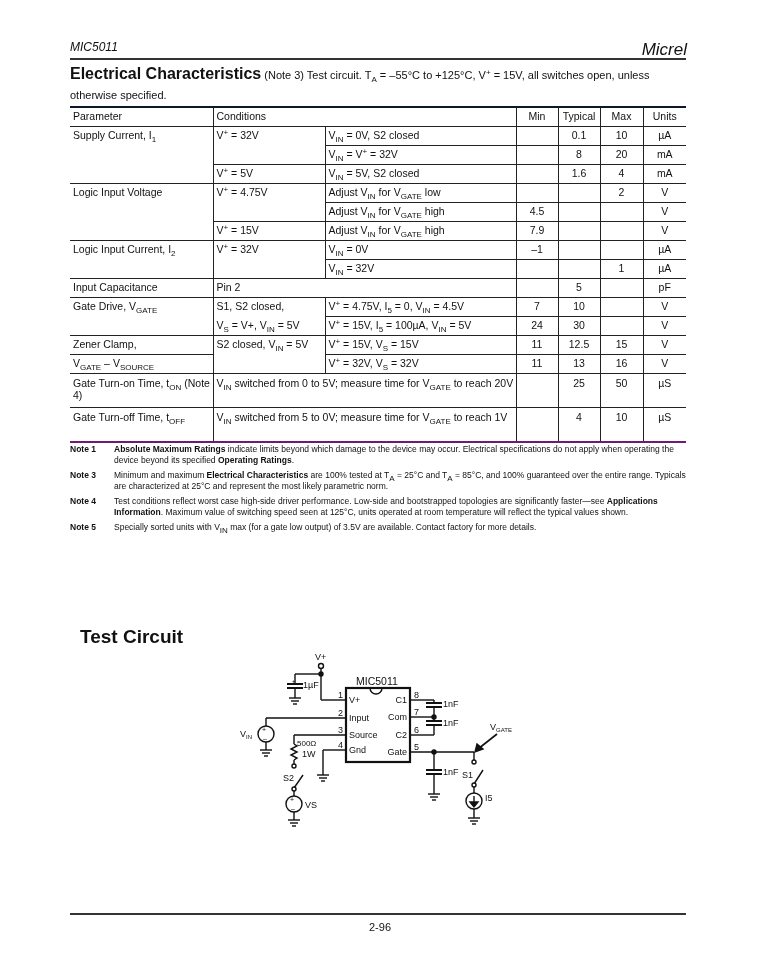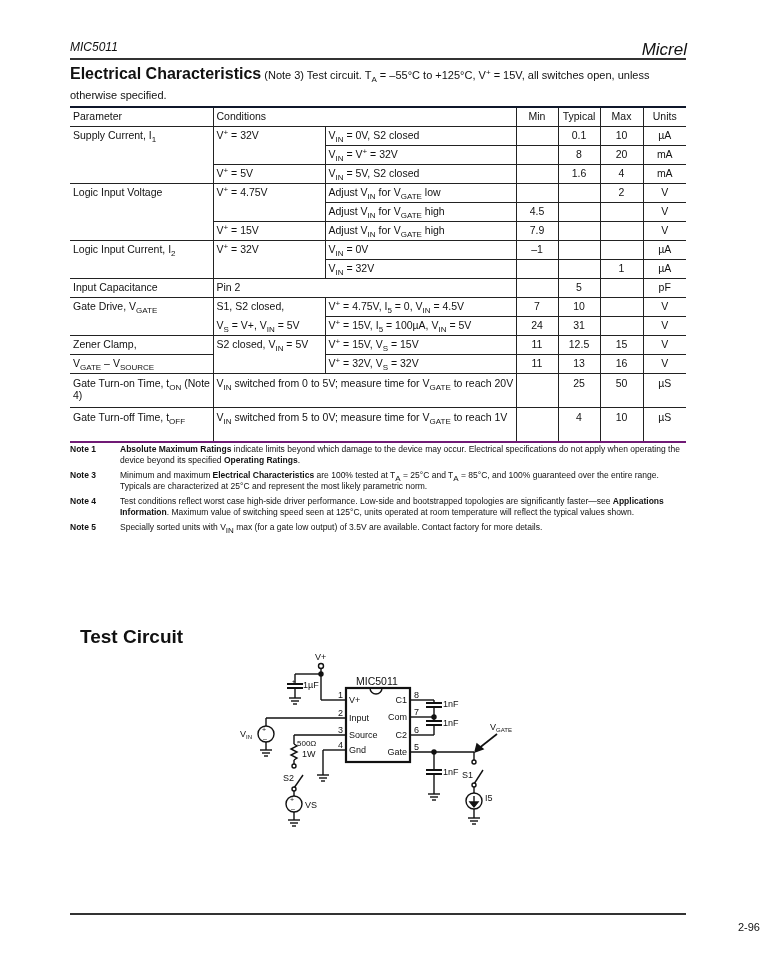--- a/index.html
+++ b/index.html
@@ -18,29 +18,29 @@
   table.ec th, table.ec td { padding:0 0 0 3px; height:18px; vertical-align:top; line-height:17px; }
   table.ec th { font-weight:normal; text-align:left; border-top:2px solid #0f172a; border-bottom:1.5px solid #222; }
   table.ec th.num, table.ec td.num { text-align:center; padding:0; }
   table.ec td { border-top:1px solid #222; }
   table.ec .bl { border-left:1px solid #222; }
   table.ec .nt { border-top:none; }
   table.ec tr.last td { border-bottom:2px solid #701a75; }
   table.ec td.two { line-height:12px; padding-top:3px; height:30px;margin-top:32px; }
 
   .notes { position:absolute; left:70px; top:444px; width:616px; font-size:8.5px; line-height:11px; }
-  .note { display:flex; margin-bottom:4px;gap:6px; }
+  .note { display:flex; margin-bottom:4px; }
   .note .lbl { width:44px; font-weight:bold; flex:none; }
   .note .txt { flex:1; }
   .note .txt b { font-weight:bold; }
 
   .tc-title { position:absolute; left:80px; top:626px; font-size:19px; font-weight:bold; }
   .circuit { position:absolute; left:0; top:0; }
   .foot-rule { position:absolute; left:70px; top:913px; width:616px; height:2px; background:#333; }
-  .page-num { position:absolute; left:0; width:760px; top:921px; text-align:right; font-size:11px; }
+  .page-num { position:absolute; left:0; width:760px; top:921px; text-align:center; font-size:11px; }
   svg text { font-family:"Liberation Sans", sans-serif; }
 </style>
 </head>
 <body>
 
 <div class="hdr-left">MIC5011</div>
 <div class="hdr-right">Micrel</div>
 <div class="hdr-rule"></div>
 
 <div class="sec-title">
@@ -149,21 +149,21 @@
         <td class="bl">V<sup>+</sup> = 4.75V, I<sub>5</sub> = 0, V<sub>IN</sub> = 4.5V</td>
         <td class="num bl">7</td>
         <td class="num bl">10</td>
         <td class="num bl"></td>
         <td class="num bl">V</td>
       </tr>
       <tr>
         <td class="bl nt">V<sub>S</sub> = V+, V<sub>IN</sub> = 5V</td>
         <td class="bl">V<sup>+</sup> = 15V, I<sub>5</sub> = 100µA, V<sub>IN</sub> = 5V</td>
         <td class="num bl">24</td>
-        <td class="num bl">31</td>
+        <td class="num bl">30</td>
         <td class="num bl"></td>
         <td class="num bl">V</td>
       </tr>
       <tr>
         <td rowspan="1">Zener Clamp,</td>
         <td class="bl">S2 closed, V<sub>IN</sub> = 5V</td>
         <td class="bl">V<sup>+</sup> = 15V, V<sub>S</sub> = 15V</td>
         <td class="num bl">11</td>
         <td class="num bl">12.5</td>
         <td class="num bl">15</td>

